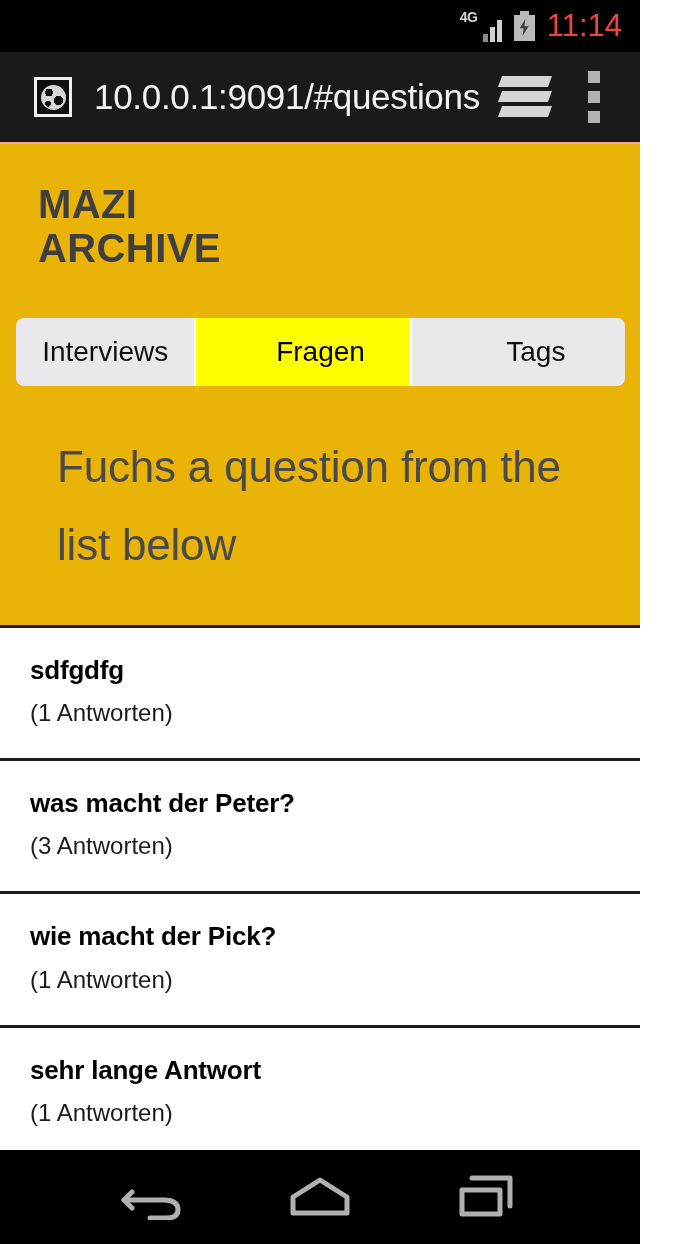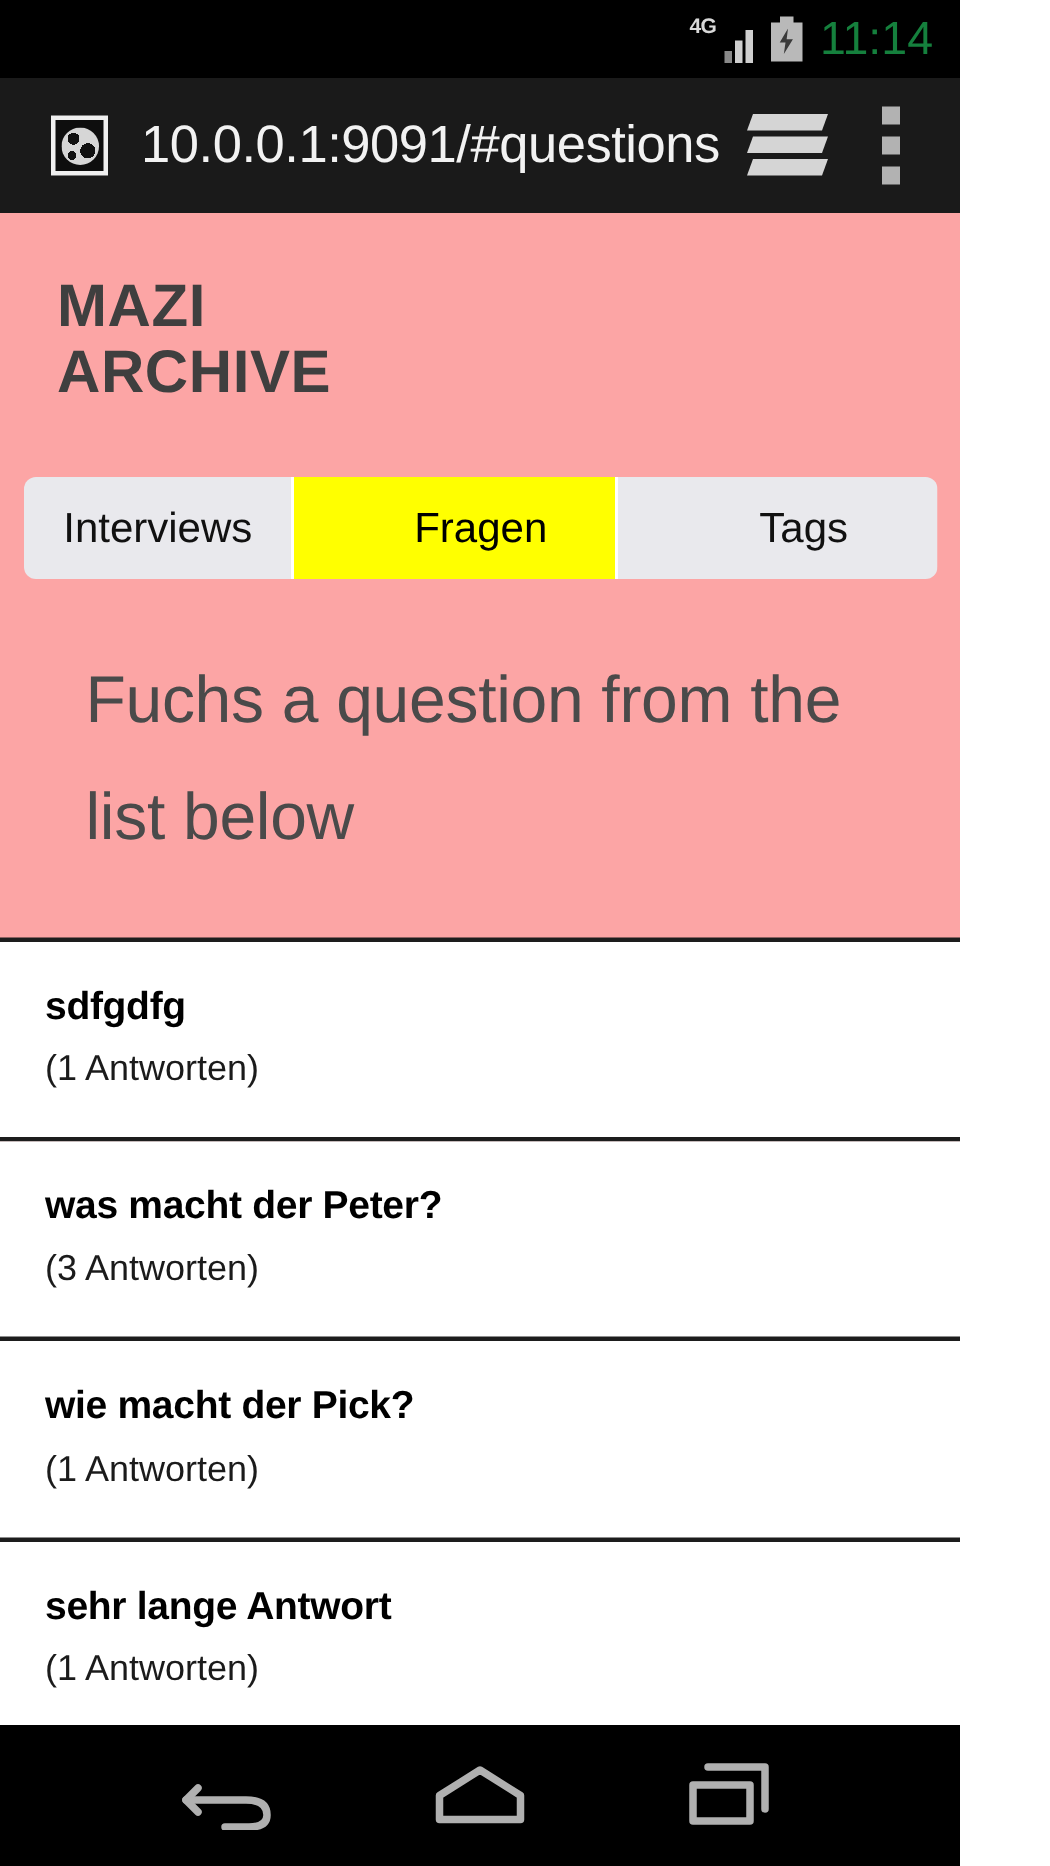--- a/index.html
+++ b/index.html
@@ -88,21 +88,21 @@
   }
   .battery .bolt {
     position: absolute;
     left: 5px; top: 8px;
     width: 11px; height: 17px;
     background: #3a3a3a;
     clip-path: polygon(60% 0%, 10% 55%, 45% 55%, 35% 100%, 90% 42%, 52% 42%);
   }
   .clock {
     font-size: 31px;
-    color: #15803d;
+    color: #ef4444;
     letter-spacing: 0px;
     line-height: 1;
     padding-bottom: 2px;
   }
 
   
   .browser-bar {
     height: 92px;
     background: #1a1a1a;
     display: flex;
@@ -173,21 +173,21 @@
   .menu-icon i {
     display: block;
     width: 12px;
     height: 12px;
     background: #b2b2b2;
   }
 
   
   .page {
     flex: 1 1 auto;
-    background: #fca5a5;
+    background: #eab308;
     overflow: hidden;
     position: relative;
   }
 
   .brand {
     padding: 38px 0 0 38px;
     font-size: 40px;
     font-weight: bold;
     color: #3f3f3f;
     line-height: 1.1;

